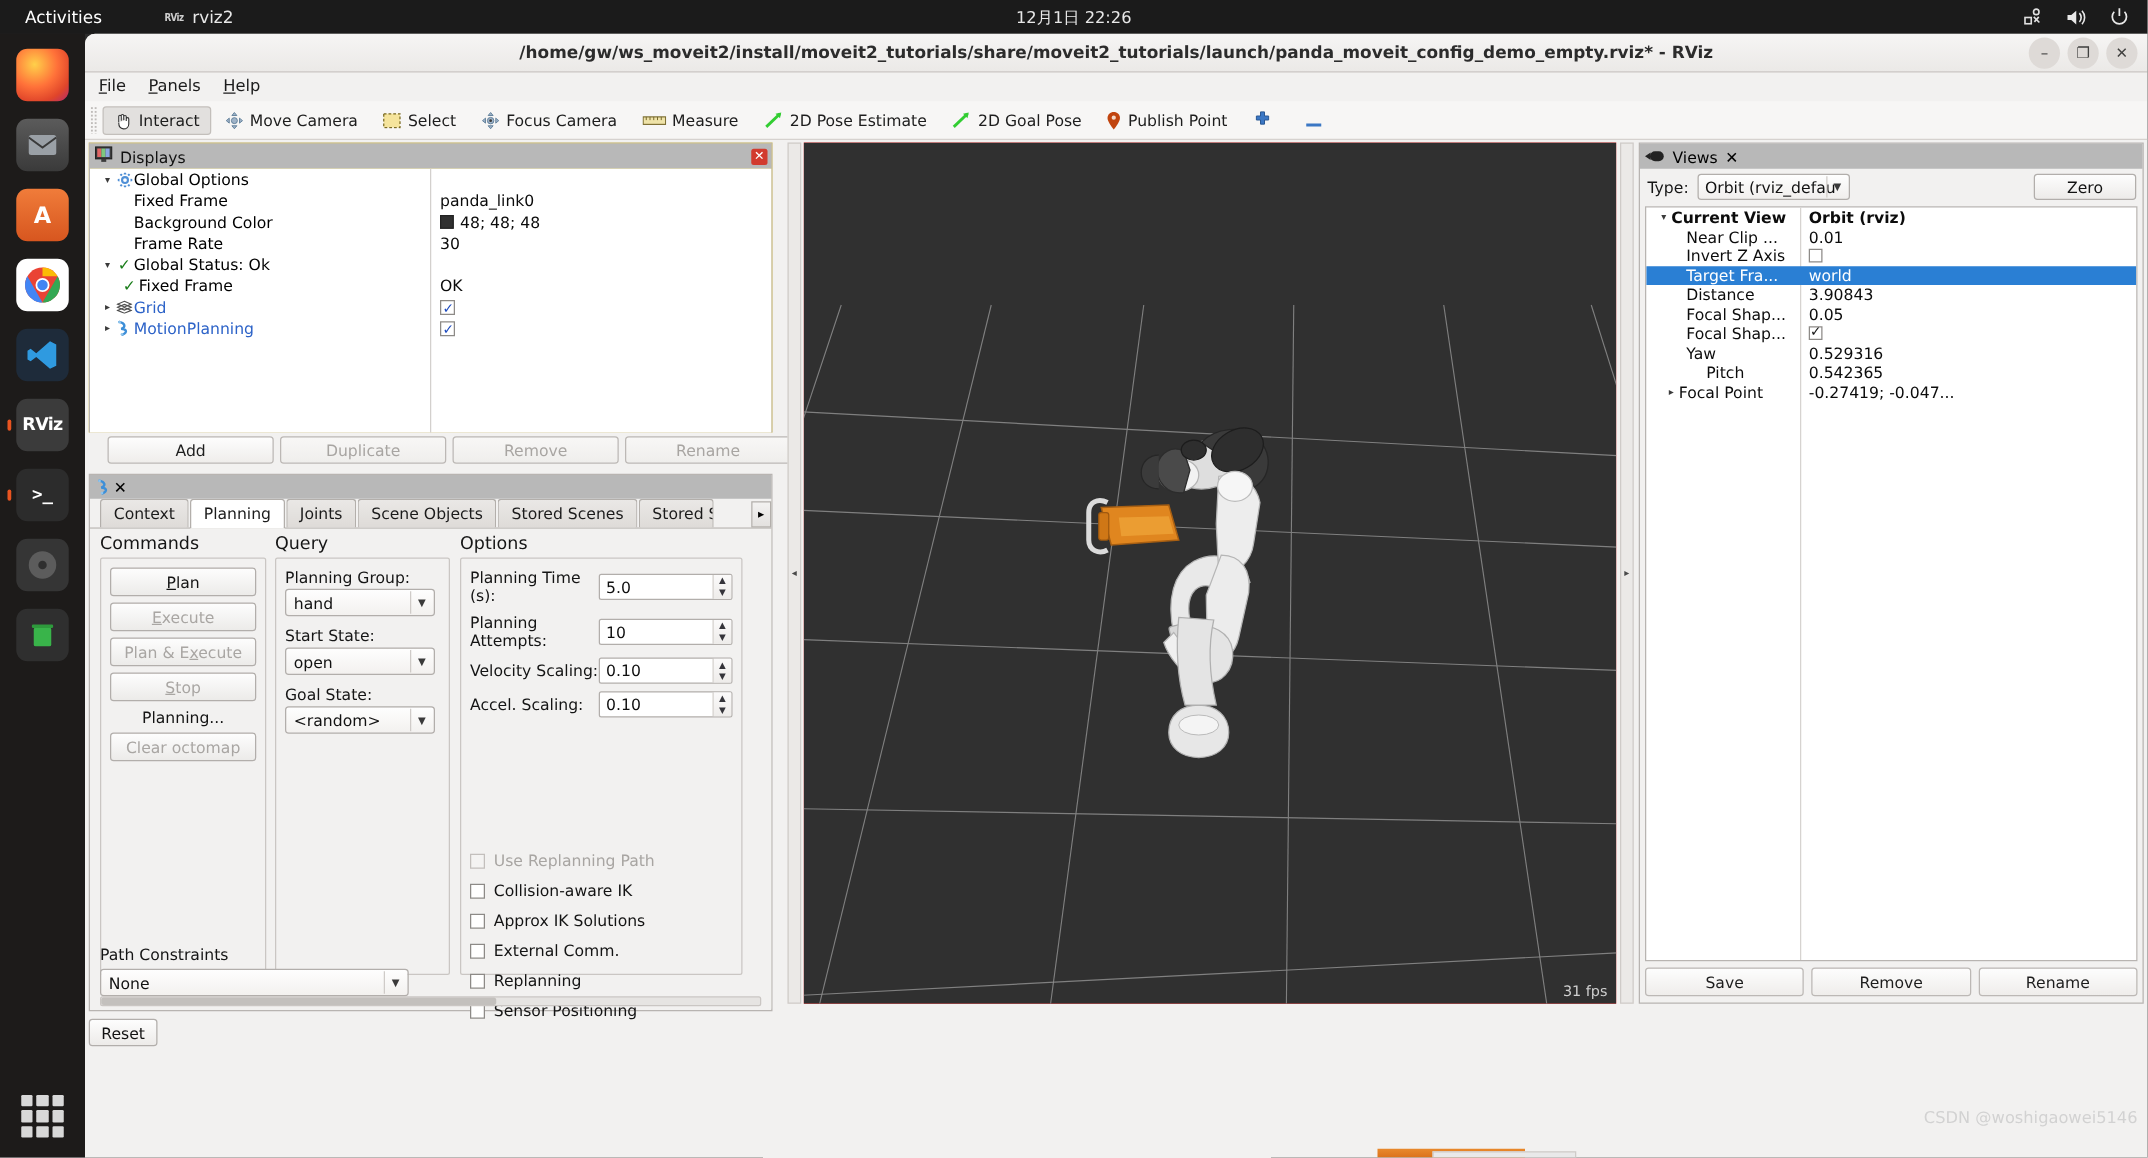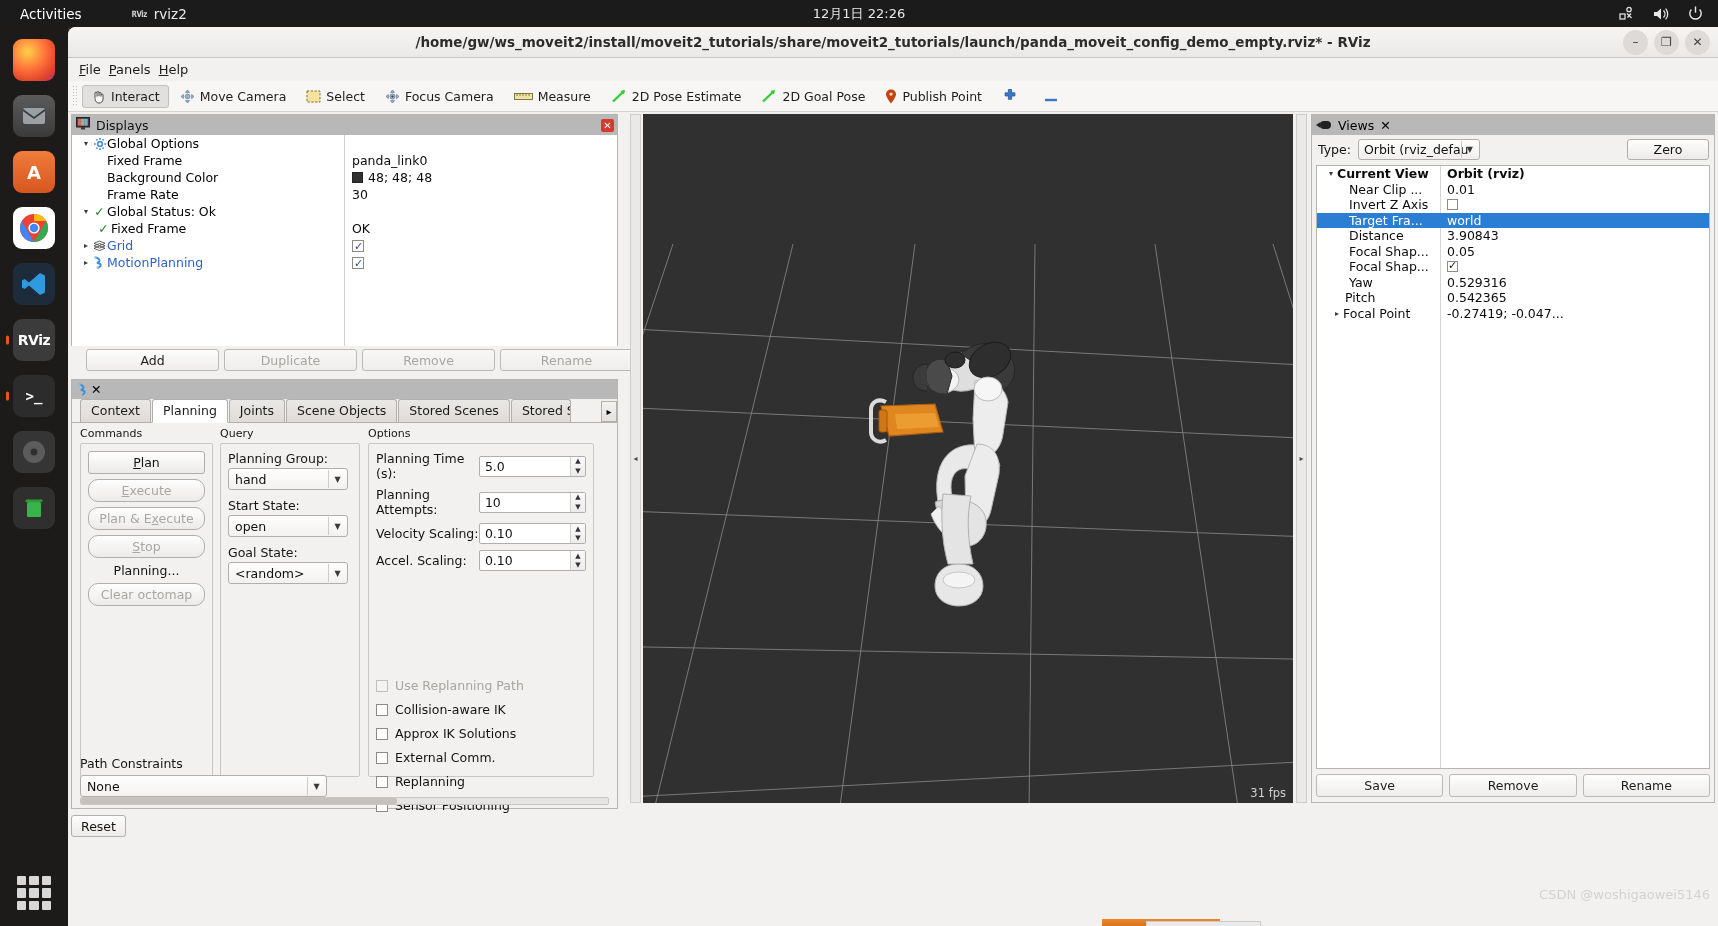--- a/index.html
+++ b/index.html
@@ -91,21 +91,21 @@
   .wbtn {
     width:25px; height:25px; border-radius:50%;
     background:#dedad7; color:#40403f;
     display:flex; align-items:center; justify-content:center;
     font-size:12px; line-height:1;
   }
 
   
   #menubar {
     height:23px; display:flex; align-items:center;
-    padding-left:11px; gap:8px;
+    padding-left:11px; gap:18px;
     background:#f2f1f0;
     font-size:13px; color:#1c1c1c;
   }
   #menubar span u { text-decoration:underline; }
 
   
   #toolbar {
     height:31px; display:flex; align-items:center;
     background:#f7f6f5; border-bottom:1px solid #d6d2cf;
     padding-left:4px; gap:2px;
@@ -197,30 +197,30 @@
   }
   .tab.sel { background:#fff; position:relative; top:1px; border-bottom:1px solid #fff; }
   .tab.clipped { overflow:hidden; max-width:60px; }
   #tabscroll {
     margin-left:auto; width:16px; height:21px;
     border:1px solid #b3afab; background:linear-gradient(#f3f2f1,#e3e1df);
     display:flex; align-items:center; justify-content:center; font-size:10px;
   }
   #tabpane { position:relative; height:384px; background:#f2f1f0; padding:6px 8px; }
   .grp { position:absolute; }
-  .grptitle { font-size:11px; color:#151515; margin-bottom:3px; }
+  .grptitle { font-size:14px; color:#151515; margin-bottom:3px; }
   .grpbox { border:1px solid #cac6c3; border-radius:2px; padding:7px; }
   .pbtn {
     width:117px; height:23px; margin-bottom:5px;
     border:1px solid #b2aeab; border-radius:3px;
     background:linear-gradient(#fdfdfd,#ecebe9);
     font-size:12.5px; color:#141414;
     display:flex; align-items:center; justify-content:center;
   }
-  .pbtn.dis { color:#a9a6a3;border-radius:10px; }
+  .pbtn.dis { color:#a9a6a3; }
   .plaintext { width:117px; text-align:center; font-size:12.5px; color:#141414; margin-bottom:5px; }
   .flbl { font-size:12.5px; color:#151515; margin-bottom:2px; }
   .combo {
     width:120px; height:22px; border:1px solid #b2aeab; border-radius:3px;
     background:linear-gradient(#fefefe,#f3f1ef);
     display:flex; align-items:center; padding-left:6px;
     font-size:12.5px; color:#111; position:relative; margin-bottom:8px;
   }
   .combo .carat {
     position:absolute; right:1px; top:1px; bottom:1px; width:18px;
@@ -983,21 +983,21 @@
         </div>
 
         <div class="vrow">
           <div class="vk" style="padding-left:32px;">
               <span>Yaw</span>
             </div>
           <div class="vv">0.529316</div>
         </div>
 
         <div class="vrow">
-          <div class="vk" style="padding-left:28px;text-align:center;">
+          <div class="vk" style="padding-left:48px;text-align:center;">
               <span>Pitch</span>
             </div>
           <div class="vv">0.542365</div>
         </div>
 
         <div class="vrow">
           <div class="vk" style="padding-left:14px;">
               <span class="arrow">▸</span>
             <span>Focal Point</span>
             </div>

